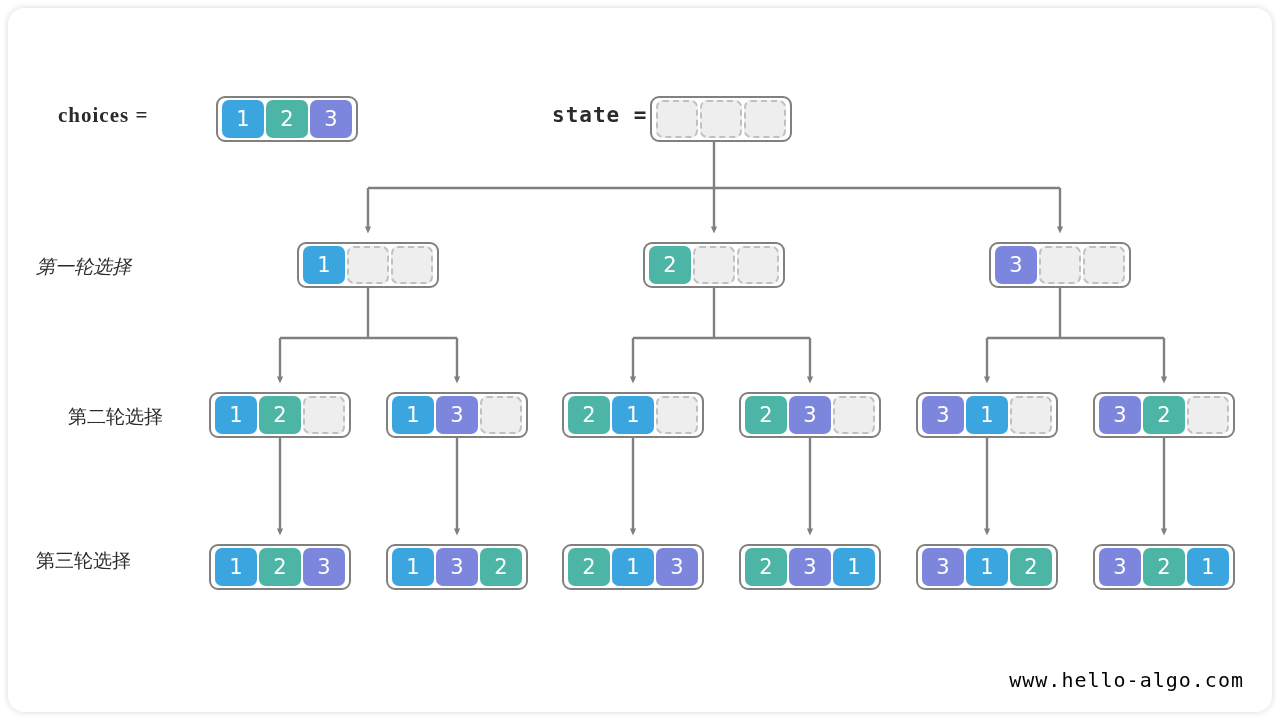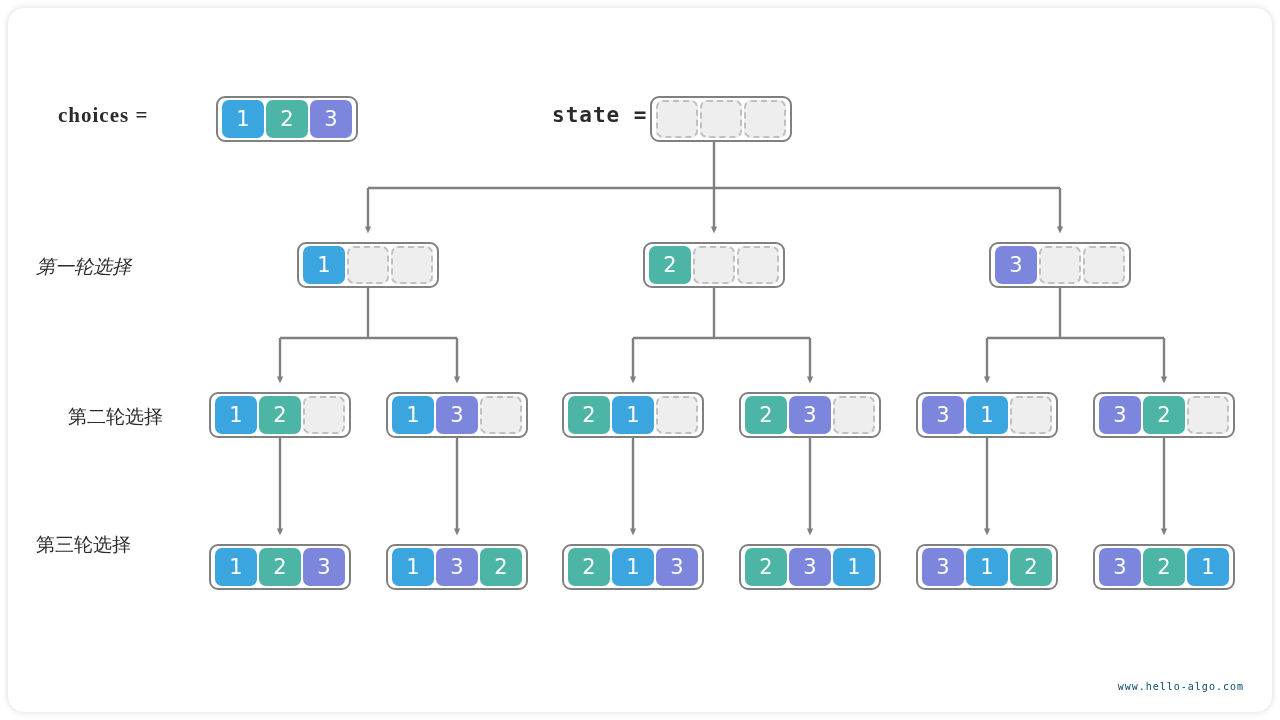--- a/index.html
+++ b/index.html
@@ -59,22 +59,22 @@
     font-size: 19px;
     color: #2b2b2b;
     white-space: nowrap;
   }
 
   .watermark {
     position: absolute;
     right: 28px;
     bottom: 20px;
     font-family: "DejaVu Sans Mono", "Liberation Mono", monospace;
-    font-size: 10px;
-    color: #0c4a6e;
+    font-size: 20px;
+    color: #000000;
     letter-spacing: 1px;
     white-space: nowrap;
   }
 
   
   .array {
     position: absolute;
     display: flex;
     flex-direction: row;
     align-items: center;
@@ -166,21 +166,21 @@
     <div class="mono-label" style="left:512px; top:95px;margin-left:32px;">state =</div>
 
     <div class="array" id="state-array" style="left:642px; top:88px;">
         <div class="cell empty"></div>
         <div class="cell empty"></div>
         <div class="cell empty"></div>
       </div>
 
     <div class="row-label" style="left:28px; top:246px;font-style:italic;">第一轮选择</div>
     <div class="row-label" style="left:28px; top:396px;margin-left:32px;">第二轮选择</div>
-    <div class="row-label" style="left:28px; top:524px;text-align:center;">第三轮选择</div>
+    <div class="row-label" style="left:28px; top:540px;text-align:center;">第三轮选择</div>
 
     <div id="level1">
         <div class="array" style="left: 289px; top: 234px;">
           <div class="cell blue">1</div>
           <div class="cell empty"></div>
           <div class="cell empty"></div>
         </div>
         <div class="array" style="left: 635px; top: 234px;">
           <div class="cell green">2</div>
           <div class="cell empty"></div>

